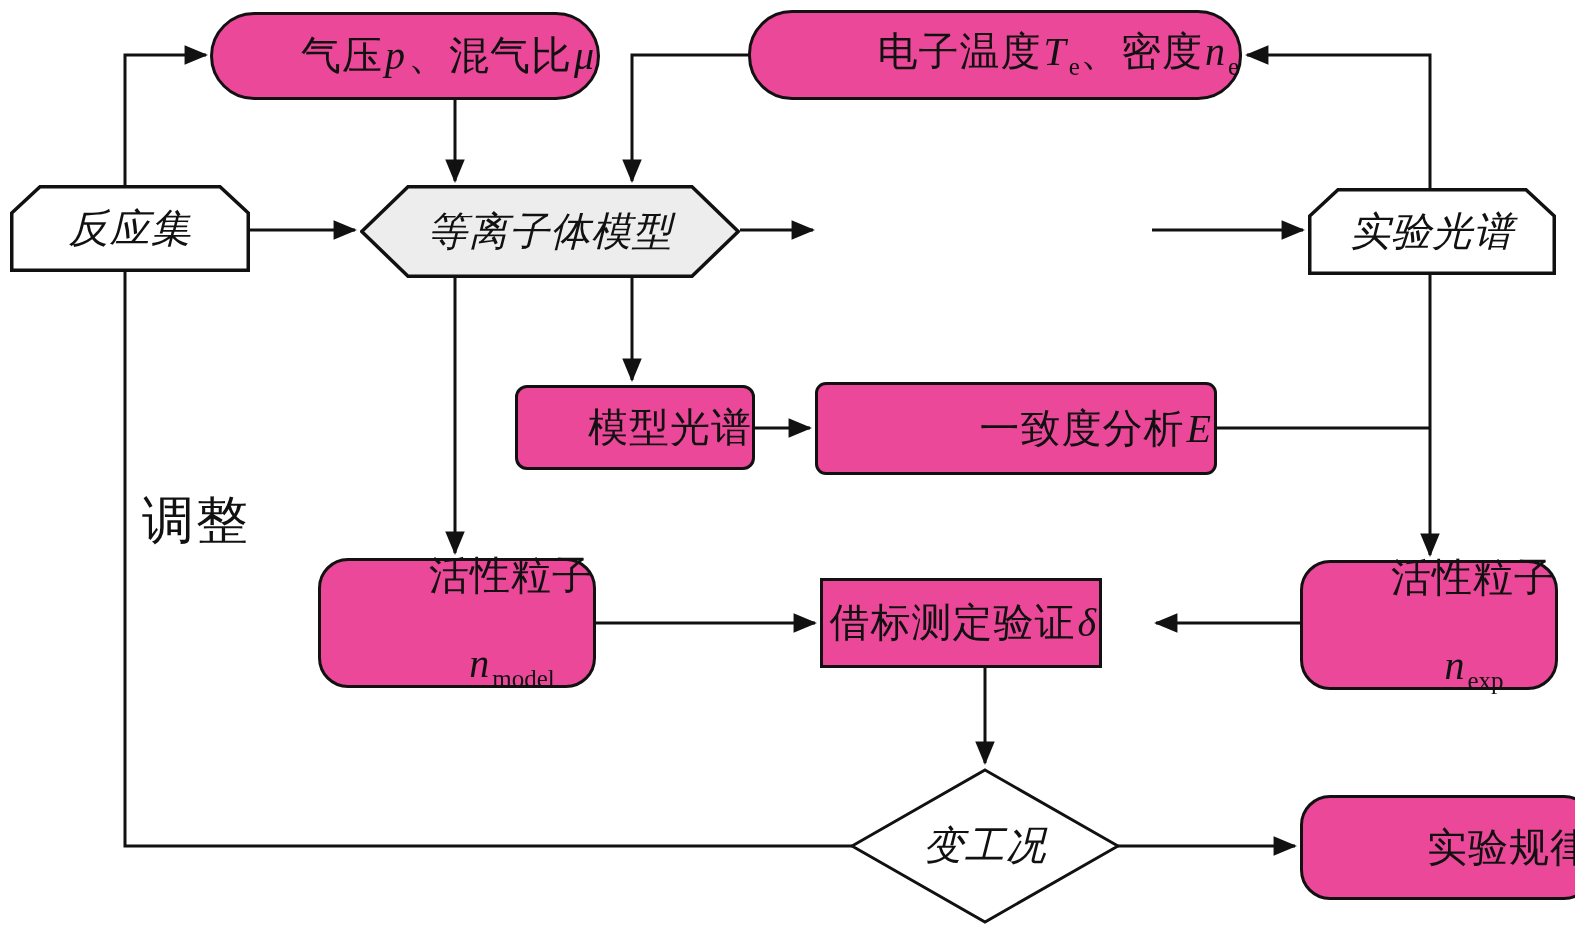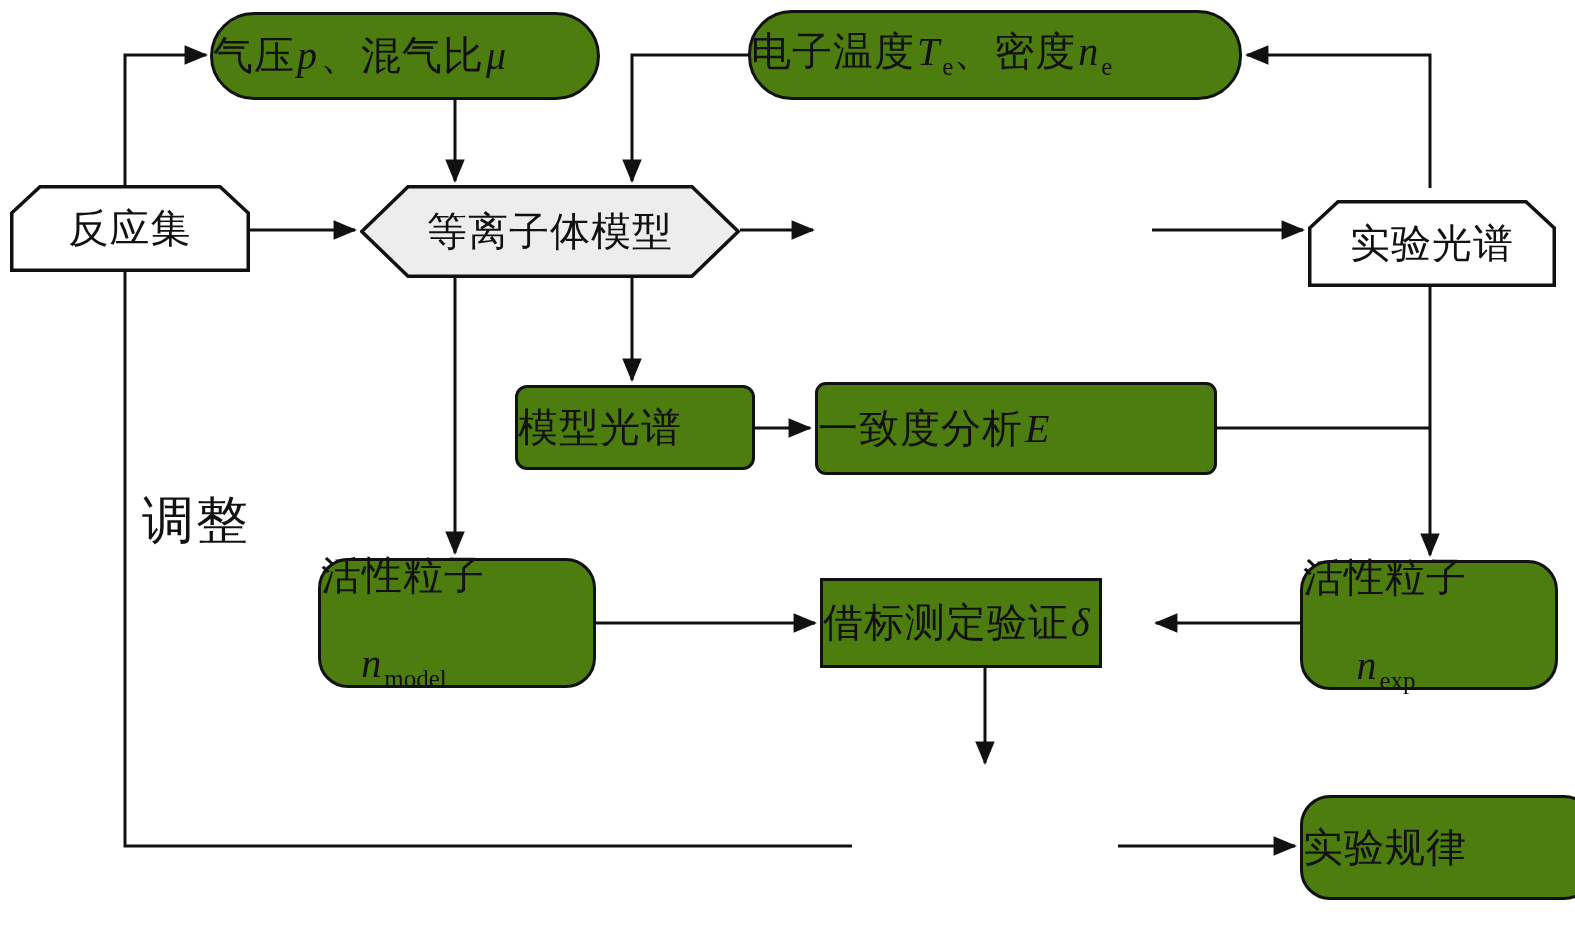--- a/index.html
+++ b/index.html
@@ -3,27 +3,27 @@
 <meta charset="utf-8">
 <style>
   html,body{margin:0;padding:0;background:#ffffff;}
   .canvas{
     position:relative;width:1575px;height:925px;background:#ffffff;
     font-family:"Liberation Serif","DejaVu Serif",serif;color:#111111;overflow:hidden;
   }
   .wires{position:absolute;left:0;top:0;z-index:1;}
   .wire{fill:none;stroke:#111111;stroke-width:3;}
   .node{
-    position:absolute;z-index:2;box-sizing:border-box;background:#4d7c0f;
-    border:3.5px solid #111111;display:flex;align-items:center;justify-content:flex-start;
+    position:absolute;z-index:2;box-sizing:border-box;background:#ec4899;
+    border:3.5px solid #111111;display:flex;align-items:center;justify-content:flex-end;
   }
   .stadium{border-radius:44px;}
   .round{border-radius:12px;}
   .round-lg{border-radius:30px;}
-  .poly{position:absolute;z-index:2;background:transparent;}
+  .poly{position:absolute;z-index:2;background:transparent;font-style:italic;}
   .poly svg{position:absolute;left:0;top:0;display:block;}
   .poly .lbl{position:absolute;inset:0;display:flex;align-items:center;justify-content:center;}
   .lbl{font-size:40px;white-space:nowrap;letter-spacing:1px;line-height:1.1;}
   .lbl.col{display:flex;flex-direction:column;align-items:center;justify-content:center;line-height:1.2;}
   .it{font-style:italic;padding:0 2px;}
   .sb{font-size:25px;font-style:normal;vertical-align:-10px;letter-spacing:0;}
   .sb-wrap{display:inline-block;margin-top:40px;}
   .adjust{
     position:absolute;z-index:2;font-size:52px;letter-spacing:2px;
   }
@@ -73,21 +73,21 @@
   </div>
 
   <div class="poly" style="left:360px;top:185px;width:380px;height:93px;">
     <svg width="380" height="93" viewBox="0 0 380 93">
       <polygon points="1.75,46.5 48,1.75 332,1.75 378.25,46.5 332,91.25 48,91.25" fill="#ededed" stroke="#111111" stroke-width="3.5"></polygon>
     </svg>
     <div class="lbl">等离子体模型</div>
   </div>
 
 
-  <div class="poly" style="left:1308px;top:188px;width:248px;height:87px;margin-top:12px;">
+  <div class="poly" style="left:1308px;top:188px;width:248px;height:87px;">
     <svg width="248" height="87" viewBox="0 0 248 87">
       <polygon points="1.75,28 30,1.75 218,1.75 246.25,28 246.25,85.25 1.75,85.25" fill="#ffffff" stroke="#111111" stroke-width="3.5"></polygon>
     </svg>
     <div class="lbl">实验光谱</div>
   </div>
 
   <div class="node round" style="left:515px;top:385px;width:240px;height:85px;">
     <span class="lbl">模型光谱</span>
   </div>
 
@@ -106,20 +106,26 @@
     <span class="lbl"><span>借标测定验证</span><span class="it">δ</span></span>
   </div>
 
   <div class="node round-lg" style="left:1300px;top:560px;width:258px;height:130px;">
     <span class="lbl col">
       <span>活性粒子</span>
       <span class="sb-wrap"><span class="it">n</span><span class="sb">exp</span></span>
     </span>
   </div>
 
+  <div class="poly" style="left:850px;top:768px;width:270px;height:156px;">
+    <svg width="270" height="156" viewBox="0 0 270 156">
+      <polygon points="135,2 268,78 135,154 2,78" fill="#ffffff" stroke="#111111" stroke-width="3"></polygon>
+    </svg>
+    <div class="lbl">变工况</div>
+  </div>
 
   <div class="node round-lg" style="left:1300px;top:795px;width:294px;height:105px;">
     <span class="lbl">实验规律</span>
   </div>
 
   <div class="adjust" style="left:142px;top:486px;">调整</div>
 
 </div>
 
 </body></html>

